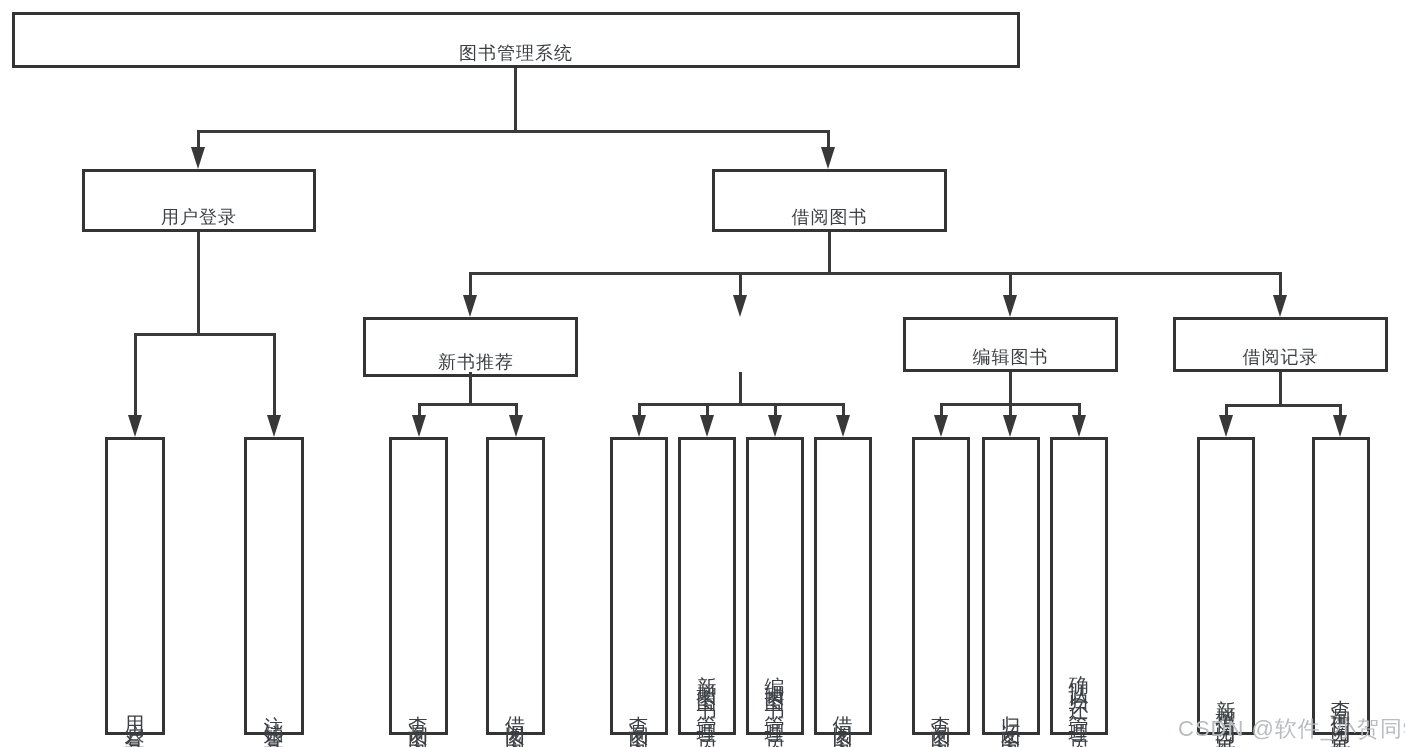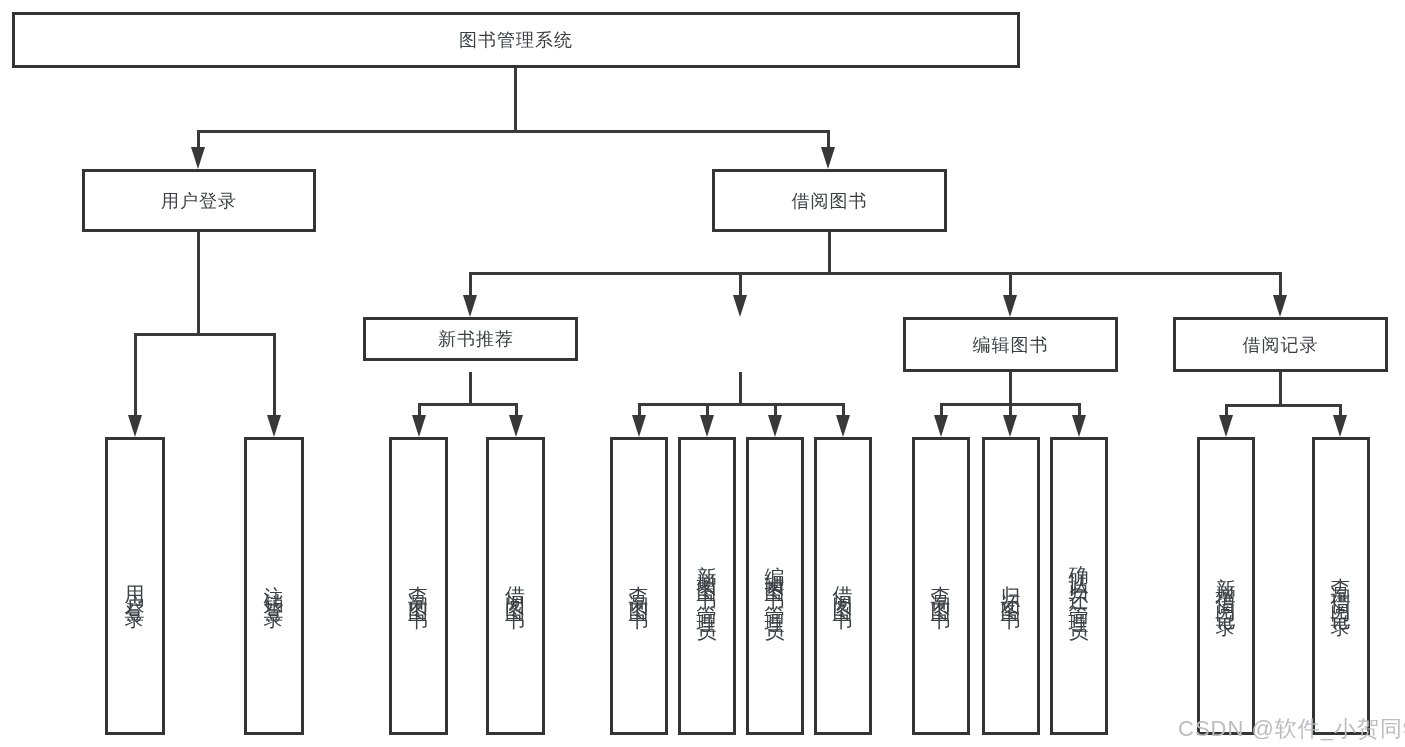--- a/index.html
+++ b/index.html
@@ -2,21 +2,21 @@
 <html><head>
 <meta charset="utf-8">
 <style>
   html,body{margin:0;padding:0;background:#ffffff;}
   #canvas{
     position:relative;width:1405px;height:747px;background:#ffffff;overflow:hidden;
     font-family:"Liberation Sans","DejaVu Sans",sans-serif;color:#3a3e42;
   }
   .box{
     position:absolute;box-sizing:border-box;border:3px solid #343434;background:#ffffff;
-    display:flex;align-items:center;justify-content:center;
+    display:flex;align-items:flex-end;justify-content:center;
   }
   .hlabel{font-size:18px;letter-spacing:1px;color:#3c4045;}
   .vlabel{
     writing-mode:vertical-rl;text-orientation:mixed;
     font-size:20px;letter-spacing:8px;line-height:1;color:#3c4045;
   }
   .vl{position:absolute;width:3px;background:#3a3a3a;}
   .hl{position:absolute;height:3px;background:#3a3a3a;}
   .ah{
     position:absolute;width:0;height:0;
@@ -62,21 +62,21 @@
   <div class="hl" style="left:469px;top:272px;width:813px;"></div>
   <div class="vl" style="left:469px;top:272px;height:25px;"></div>
   <div class="ah" style="left:463px;top:295px;"></div>
   <div class="vl" style="left:739px;top:272px;height:25px;"></div>
   <div class="ah" style="left:733px;top:295px;"></div>
   <div class="vl" style="left:1009px;top:272px;height:25px;"></div>
   <div class="ah" style="left:1003px;top:295px;"></div>
   <div class="vl" style="left:1279px;top:272px;height:25px;"></div>
   <div class="ah" style="left:1273px;top:295px;"></div>
 
-  <div class="box" style="left:363px;top:317px;width:215px;height:44px;padding-left:11px;">
+  <div class="box" style="left:363px;top:317px;width:215px;height:60px;padding-left:11px;">
     <span class="hlabel">新书推荐</span>
   </div>
   <div class="box" style="left:903px;top:317px;width:215px;height:55px;">
     <span class="hlabel">编辑图书</span>
   </div>
   <div class="box" style="left:1173px;top:317px;width:215px;height:55px;">
     <span class="hlabel">借阅记录</span>
   </div>
 
   <div class="vl" style="left:469px;top:372px;height:33px;"></div>

